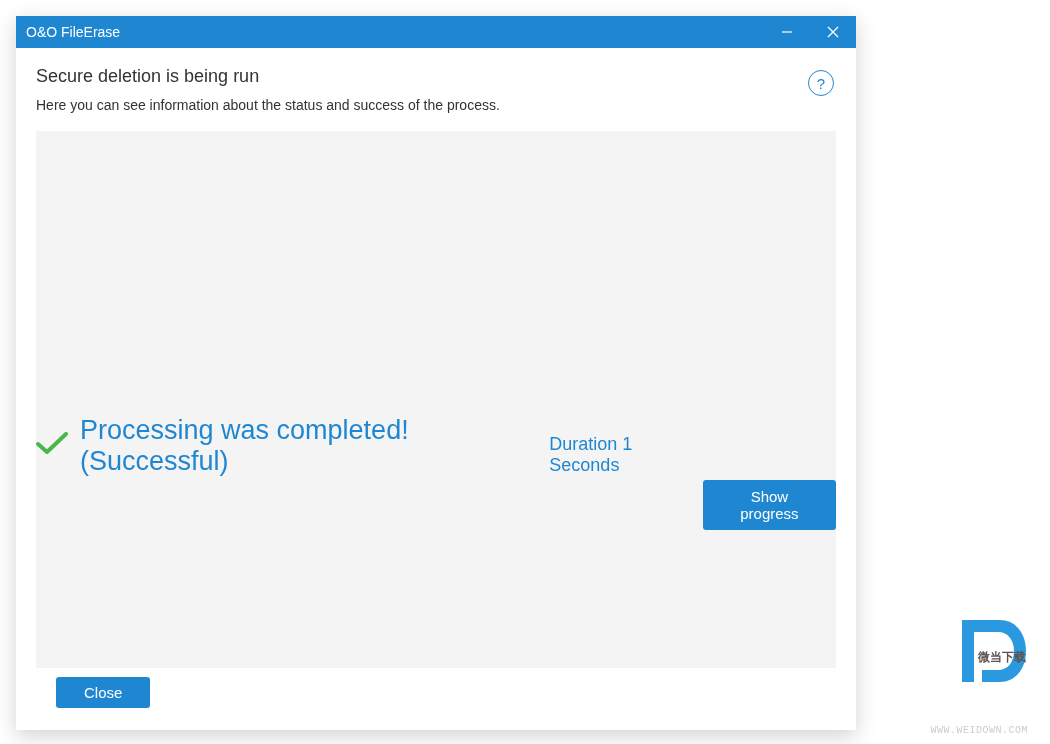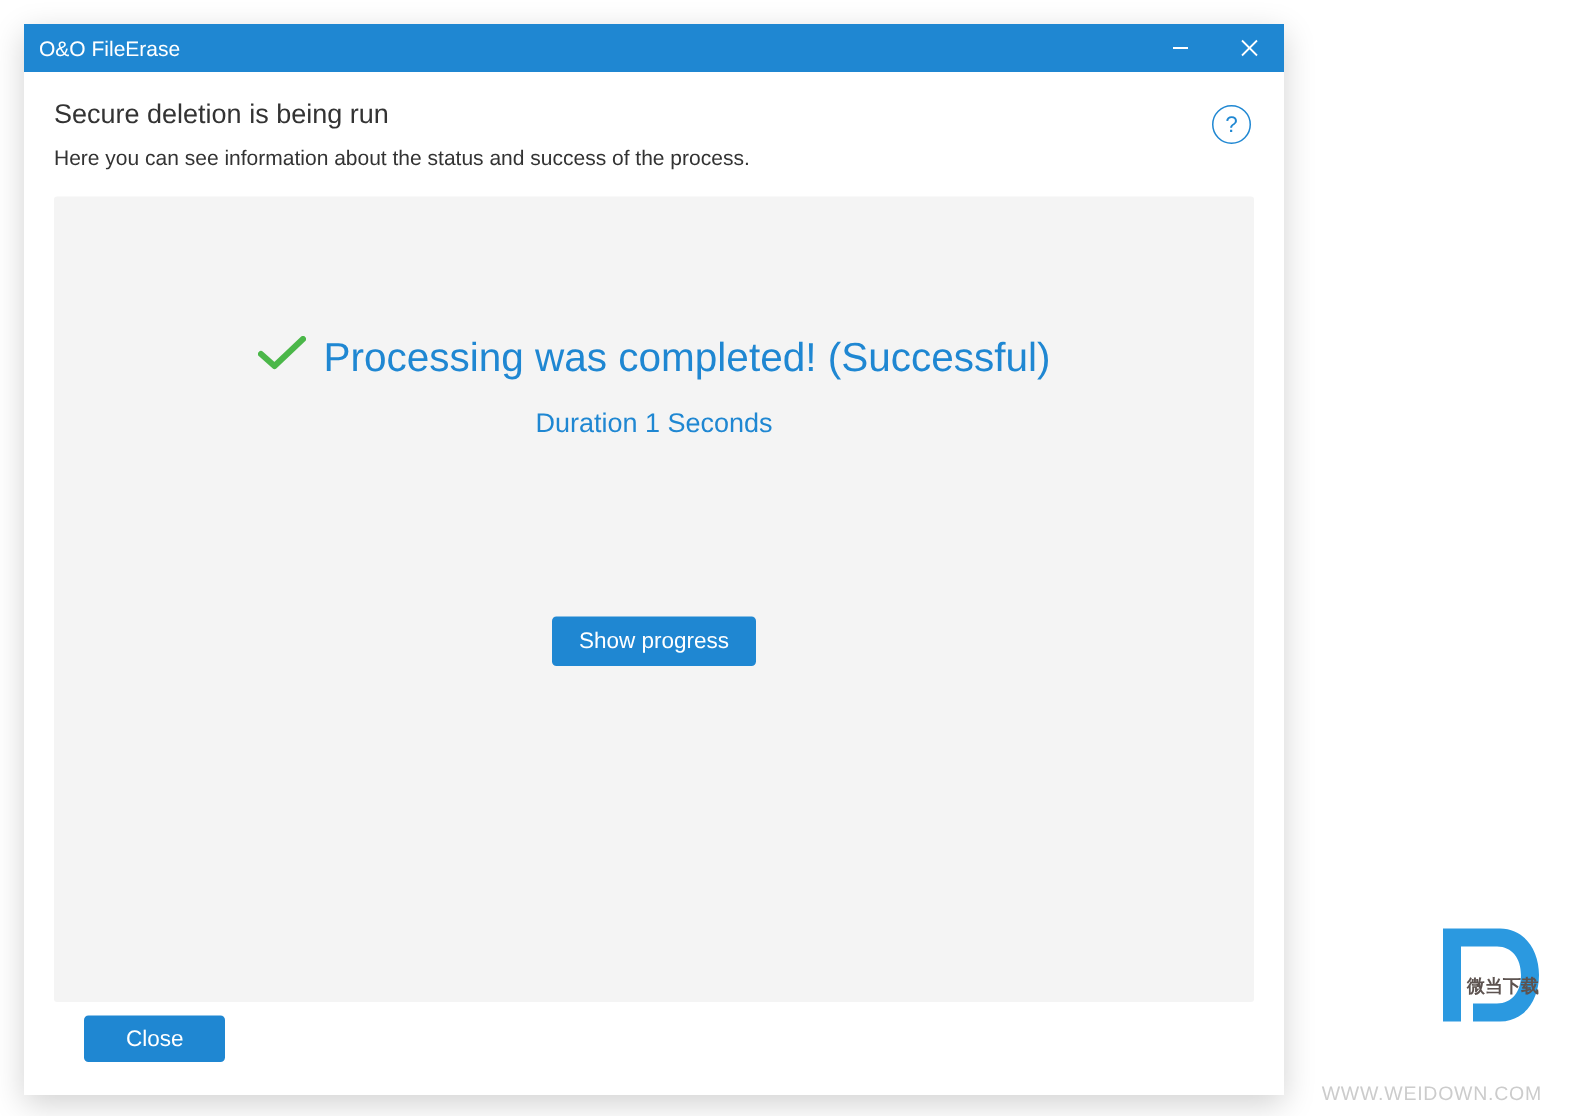--- a/index.html
+++ b/index.html
@@ -77,21 +77,21 @@
       color: #1f87d2;
       font-size: 15px;
       margin-top: 4px;
       margin-right: 2px;
     }
     .panel {
       flex: 1;
       background: #f4f4f4;
       border-radius: 2px;
       display: flex;
-      flex-direction: column;
+      flex-direction: row;
       align-items: center;
       padding-top: 92px;
     }
     .success-row {
       display: flex;
       align-items: center;
       gap: 12px;
     }
     .check-icon svg { width: 32px; height: 24px; }
     .success-text {
@@ -147,24 +147,24 @@
       font-size: 12px;
       font-weight: 700;
       color: #5d5350;
       font-family: "Microsoft YaHei", sans-serif;
       pointer-events: none;
     }
     .watermark-url {
       position: absolute;
       right: 22px;
       bottom: 8px;
-      font-size: 13px;
+      font-size: 10px;
       color: #cccccc;
       letter-spacing: 0.5px;
-      font-family: Liberation Sans, sans-serif;
+      font-family: Liberation Mono, monospace;
       pointer-events: none;
     }
   </style>
 </head>
 <body>
 
 <div class="window">
 
   <div class="titlebar">
     <div class="titlebar-title">O&amp;O FileErase</div>

